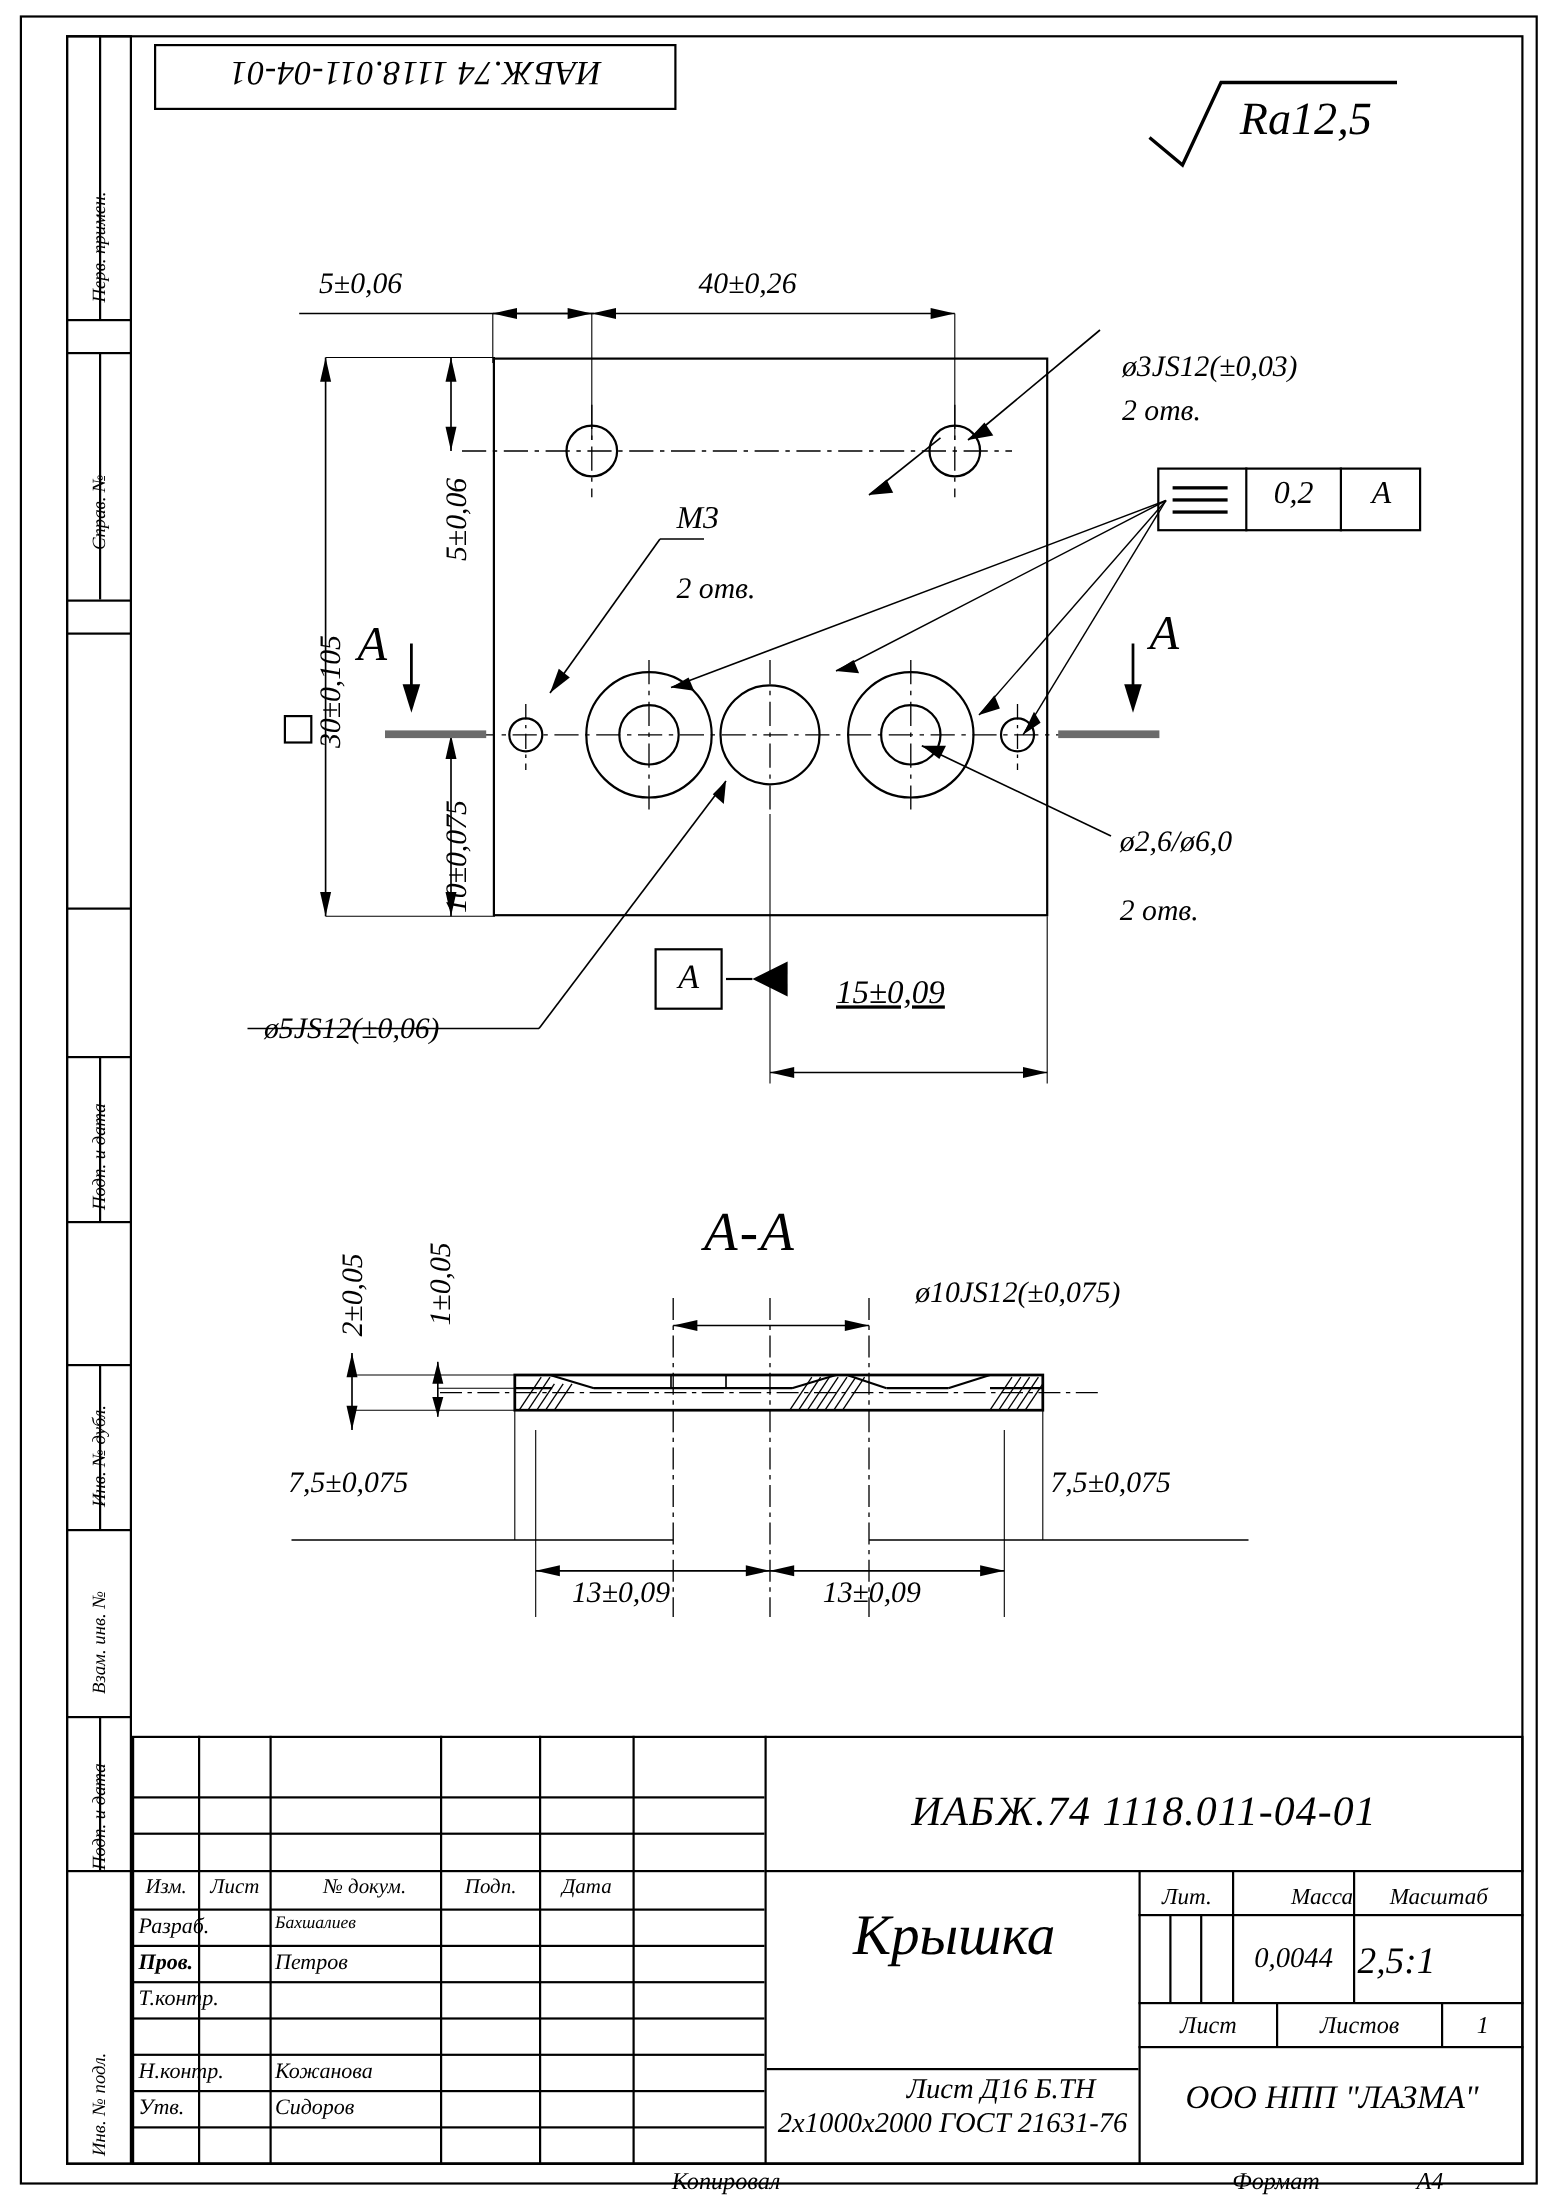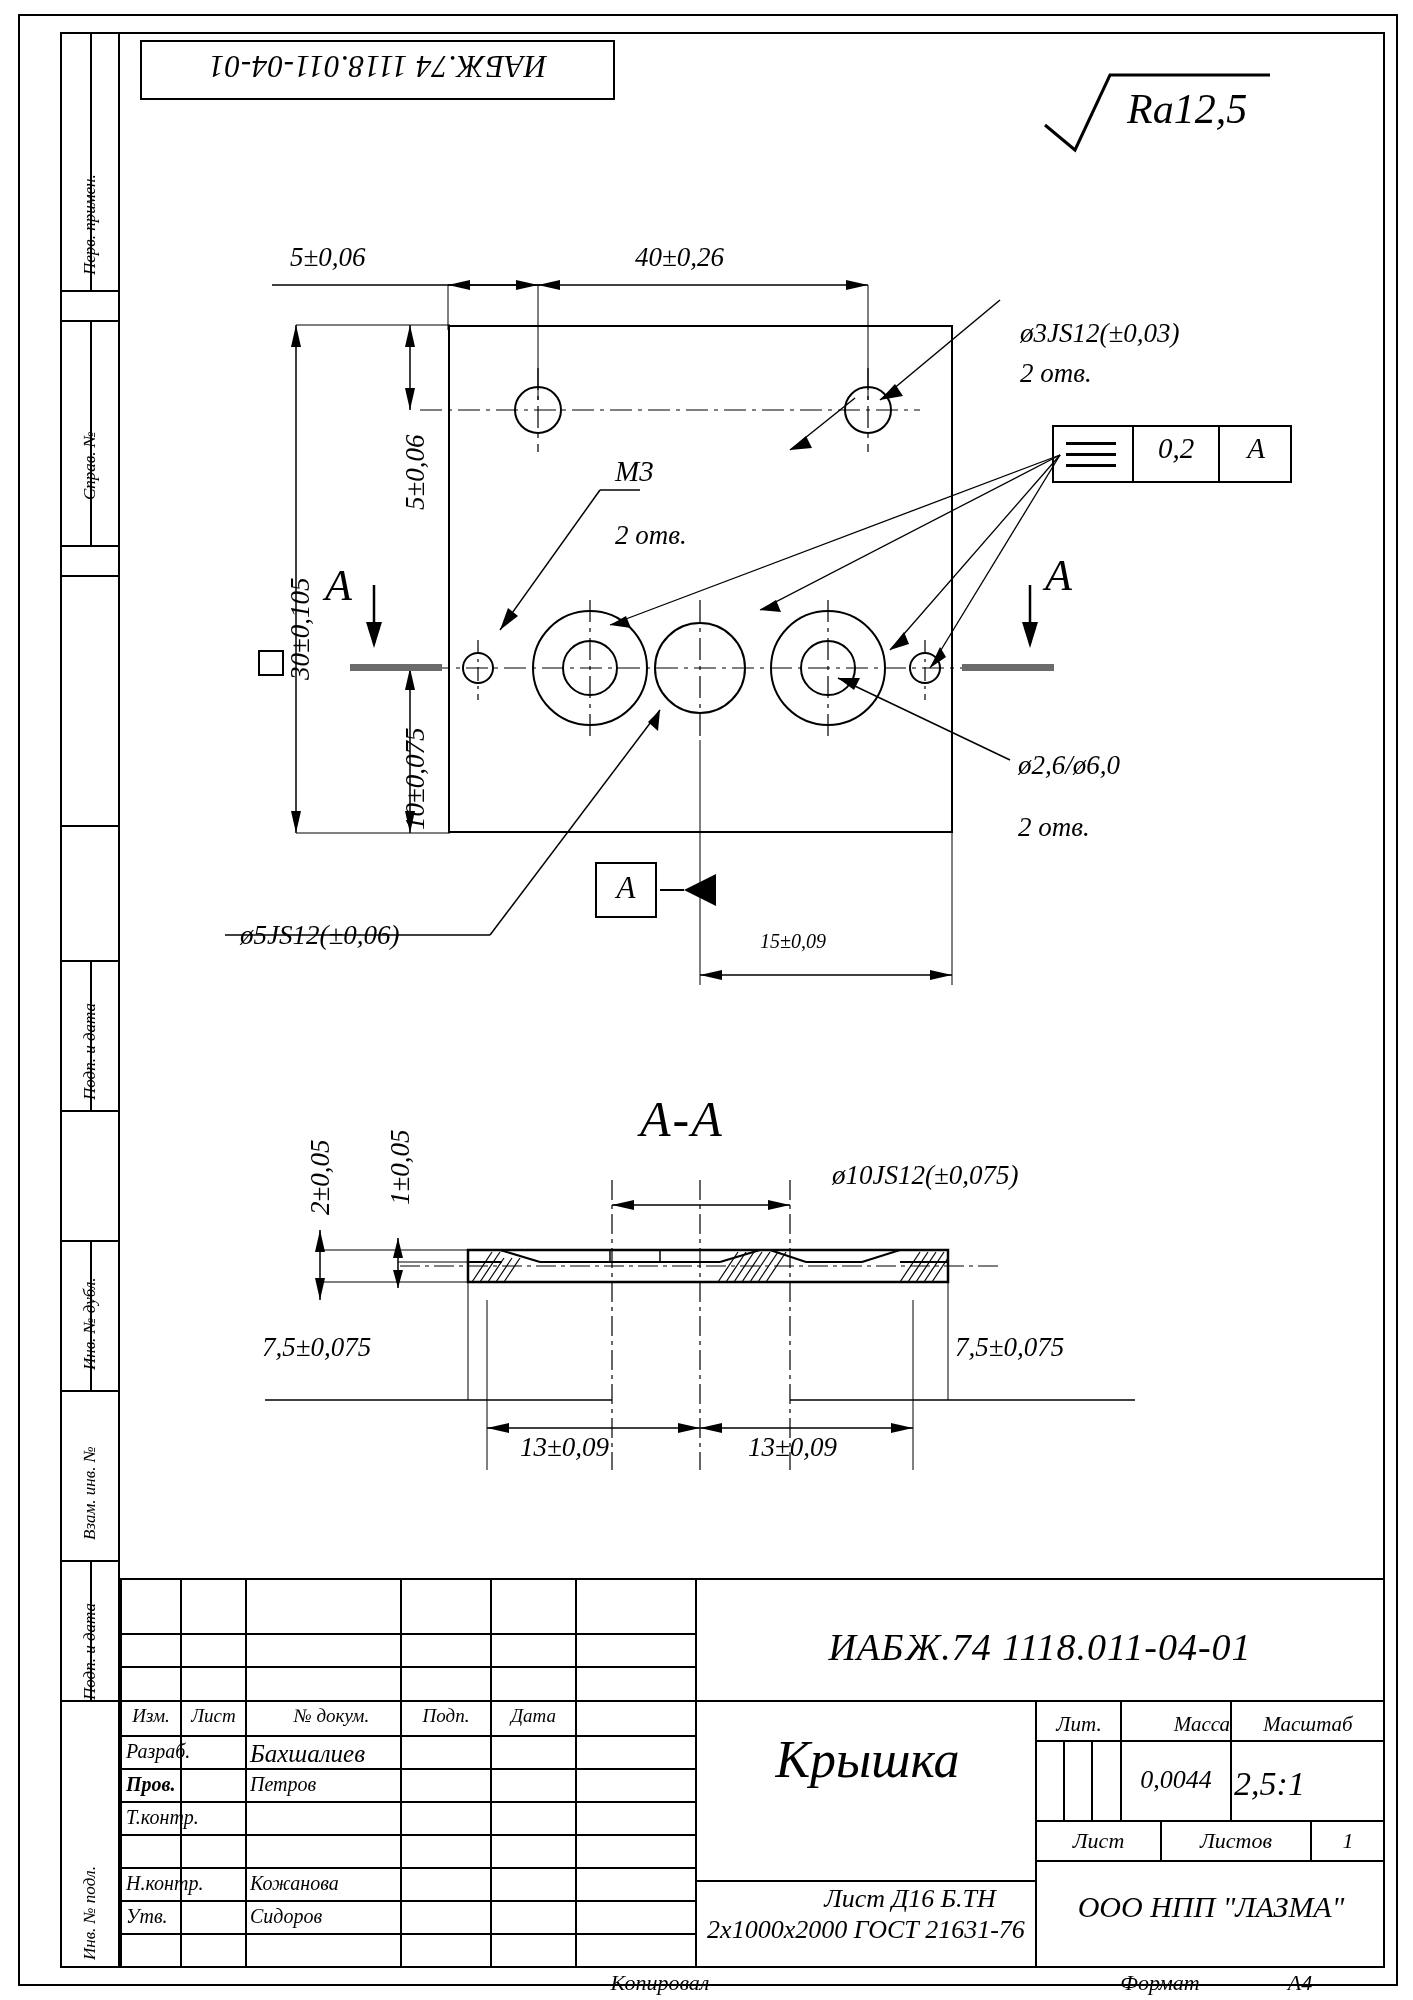--- a/index.html
+++ b/index.html
@@ -170,21 +170,21 @@
 
   <div class="circ" style="left:770px;top:610px;width:116px;height:116px;"></div>
   <div class="circ" style="left:800px;top:640px;width:56px;height:56px;"></div>
 
   <div class="txt" style="left:290px;top:242px;font-size:27px;">5±0,06</div>
   <div class="txt" style="left:635px;top:242px;font-size:27px;">40±0,26</div>
   <div class="txt rot90" style="left:285px;top:680px;font-size:27px;">30±0,105</div>
   <div class="rect" style="left:258px;top:650px;width:26px;height:26px;border-width:2px;"></div>
   <div class="txt rot90" style="left:400px;top:510px;font-size:27px;">5±0,06</div>
   <div class="txt rot90" style="left:400px;top:830px;font-size:27px;">10±0,075</div>
-  <div class="txt" style="left:760px;top:930px;font-size:20px;">15±0,09</div>
+  <div class="txt" style="left:760px;top:886px;font-size:30px;text-decoration:underline;">15±0,09</div>
 
   <div class="txt" style="left:1020px;top:318px;font-size:27px;">ø3JS12(±0,03)</div>
   <div class="txt" style="left:1020px;top:358px;font-size:27px;">2 отв.</div>
 
   <div class="txt" style="left:615px;top:455px;font-size:29px;">М3</div>
   <div class="txt" style="left:615px;top:520px;font-size:27px;">2 отв.</div>
 
   <div class="txt" style="left:1018px;top:750px;font-size:27px;">ø2,6/ø6,0</div>
   <div class="txt" style="left:1018px;top:812px;font-size:27px;">2 отв.</div>
 
@@ -333,21 +333,21 @@
 
   <div class="txt ctr" style="left:700px;top:1730px;width:335px;font-size:52px;">Крышка</div>
 
   <div class="cell ctr" style="left:122px;top:1705px;width:58px;font-size:19px;">Изм.</div>
   <div class="cell ctr" style="left:182px;top:1705px;width:63px;font-size:19px;">Лист</div>
   <div class="cell ctr" style="left:247px;top:1705px;width:169px;font-size:19px;">№ докум.</div>
   <div class="cell ctr" style="left:402px;top:1705px;width:88px;font-size:19px;">Подп.</div>
   <div class="cell ctr" style="left:492px;top:1705px;width:83px;font-size:19px;">Дата</div>
 
   <div class="cell" style="left:126px;top:1740px;font-size:20px;">Разраб.</div>
-  <div class="cell" style="left:250px;top:1740px;font-size:25px;">Бахшалиев</div>
+  <div class="cell" style="left:250px;top:1740px;font-size:16px;">Бахшалиев</div>
   <div class="cell" style="left:126px;top:1773px;font-size:20px;font-weight:bold;">Пров.</div>
   <div class="cell" style="left:250px;top:1773px;font-size:20px;">Петров</div>
   <div class="cell" style="left:126px;top:1806px;font-size:20px;">Т.контр.</div>
   <div class="cell" style="left:250px;top:1806px;font-size:20px;"></div>
   <div class="cell" style="left:126px;top:1872px;font-size:20px;">Н.контр.</div>
   <div class="cell" style="left:250px;top:1872px;font-size:20px;">Кожанова</div>
   <div class="cell" style="left:126px;top:1905px;font-size:20px;">Утв.</div>
   <div class="cell" style="left:250px;top:1905px;font-size:20px;">Сидоров</div>
 
   <div class="cell ctr" style="left:697px;top:1884px;width:338px;font-size:26px;padding-left:44px;">Лист Д16 Б.ТН</div>

